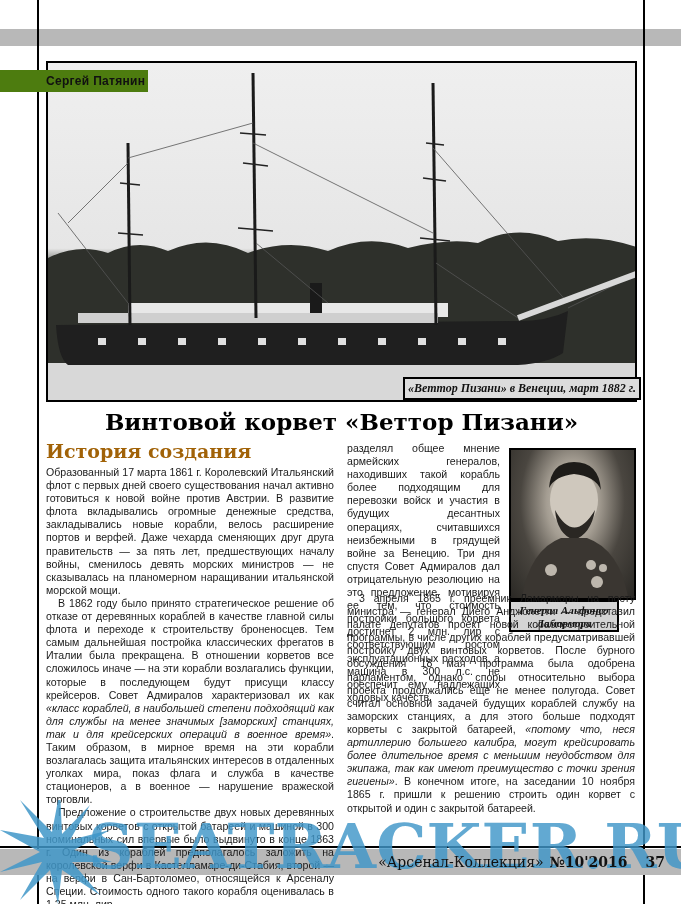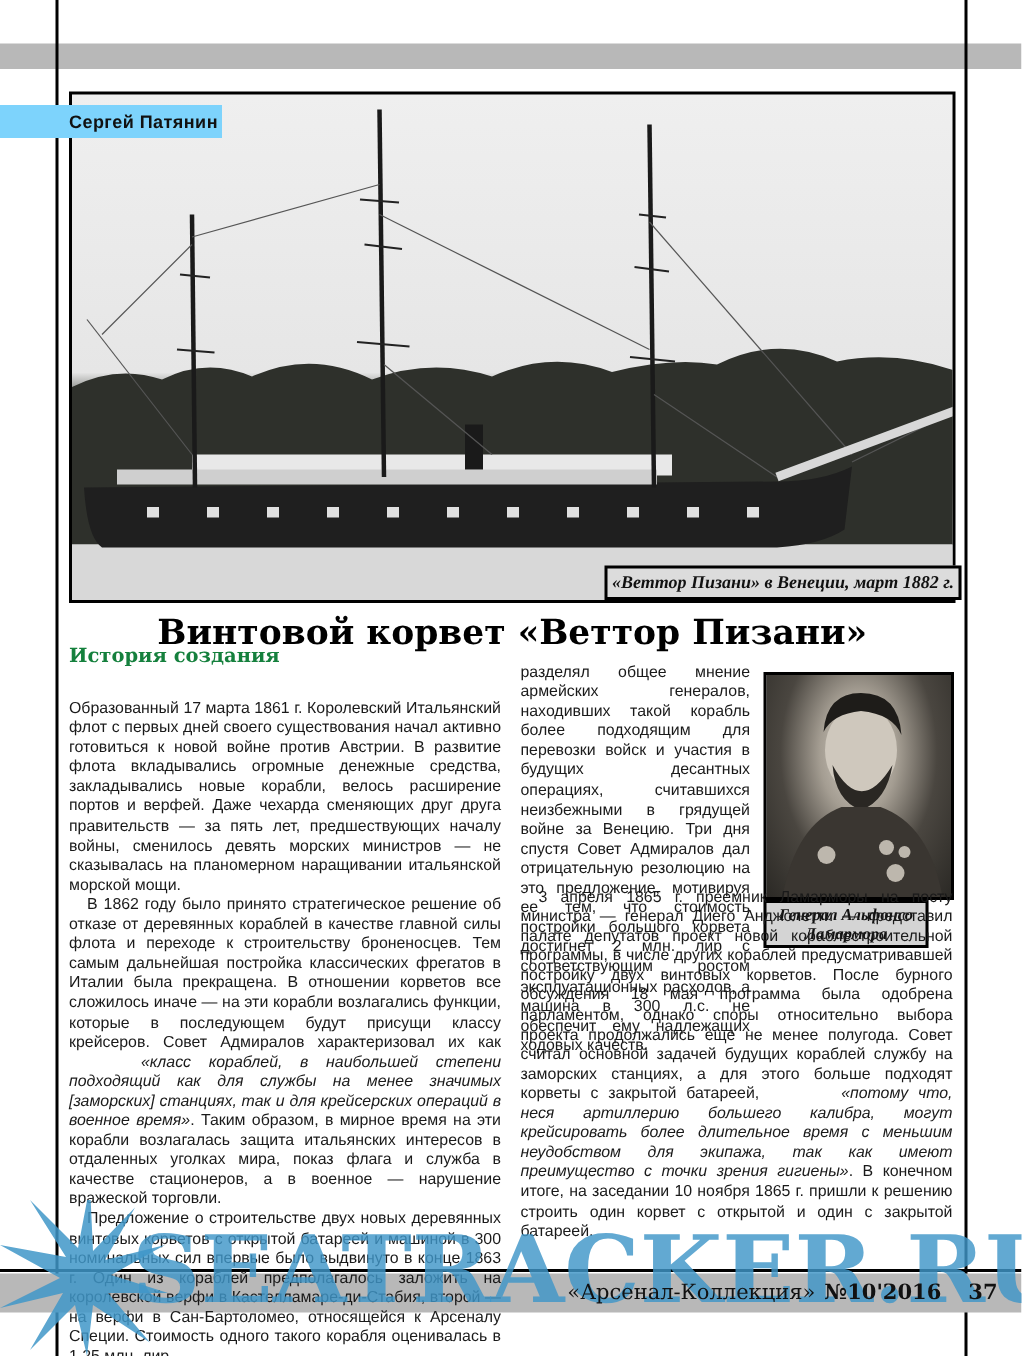--- a/index.html
+++ b/index.html
@@ -13,47 +13,47 @@
   .hline { position: absolute; left: 0; right: 0; height: 2px; background: #000; }
 
   .photo {
     position: absolute; left: 46px; top: 61px; width: 591px; height: 341px;
     border: 2px solid #000; box-sizing: border-box; overflow: hidden;
     background: linear-gradient(#efefef 0%, #e6e6e6 55%, #3a3d36 62%, #2a2c27 76%, #cfcfcf 84%, #e2e2e2 100%);
   }
   .photo svg { position: absolute; left: 0; top: 0; }
   .author-tag {
     position: absolute; left: 0; top: 70px; height: 22px; width: 148px;
-    background: #7dd3fc; font-weight: bold; font-size: 12px; line-height: 22px;
+    background: #4d7c0f; font-weight: bold; font-size: 12px; line-height: 22px;
     padding-left: 46px; box-sizing: border-box; letter-spacing: 0.3px; color: #111;
   }
   .photo-caption {
     position: absolute; left: 403px; top: 377px; width: 238px; height: 23px;
     background: #dcdcdc; border: 2px solid #000; box-sizing: border-box;
     font-family: "Liberation Serif", serif; font-style: italic; font-weight: bold;
     font-size: 12px; line-height: 19px; text-align: center; color: #111;
   }
   .title {
     position: absolute; left: 46px; width: 591px; top: 406px;
     text-align: center; font-family: "DejaVu Serif", serif; font-weight: bold;
     font-size: 23px; line-height: 32px; color: #000000;
   }
   .subtitle {
-    position: absolute; left: 46px; top: 430px;
-    font-family: "DejaVu Serif", serif; font-weight: bold; font-size: 13px; color: #15803d;
+    position: absolute; left: 46px; top: 440px;
+    font-family: "DejaVu Serif", serif; font-weight: bold; font-size: 19px; color: #a16207;
   }
   .col {
     position: absolute; font-size: 10.6px; line-height: 13.1px; text-align: justify; color: #1a1a1a;
   }
   .col p { margin: 0; text-indent: 0; }
   .col p.ind { text-indent: 12px; }
   .col1 { left: 46px; top: 466px; width: 288px; }
   .col2a { left: 347px; top: 442px; width: 153px; }
   .col2b { left: 347px; top: 592px; width: 288px; }
-  em { font-style: italic; margin-left: 48px; }
+  em { font-style: italic; }
 
   .portrait {
     position: absolute; left: 509px; top: 448px; width: 127px; height: 152px;
     border: 2px solid #000; box-sizing: border-box; overflow: hidden;
     background: radial-gradient(ellipse at 50% 35%, #d8d2c8 0%, #a49d92 30%, #4a4640 60%, #2b2925 100%);
   }
   .portrait-caption {
     position: absolute; left: 509px; top: 600px; width: 110px; height: 32px;
     background: #d4d4d4; border: 2px solid #000; box-sizing: border-box;
     font-family: "Liberation Serif", serif; font-style: italic; font-weight: bold;

